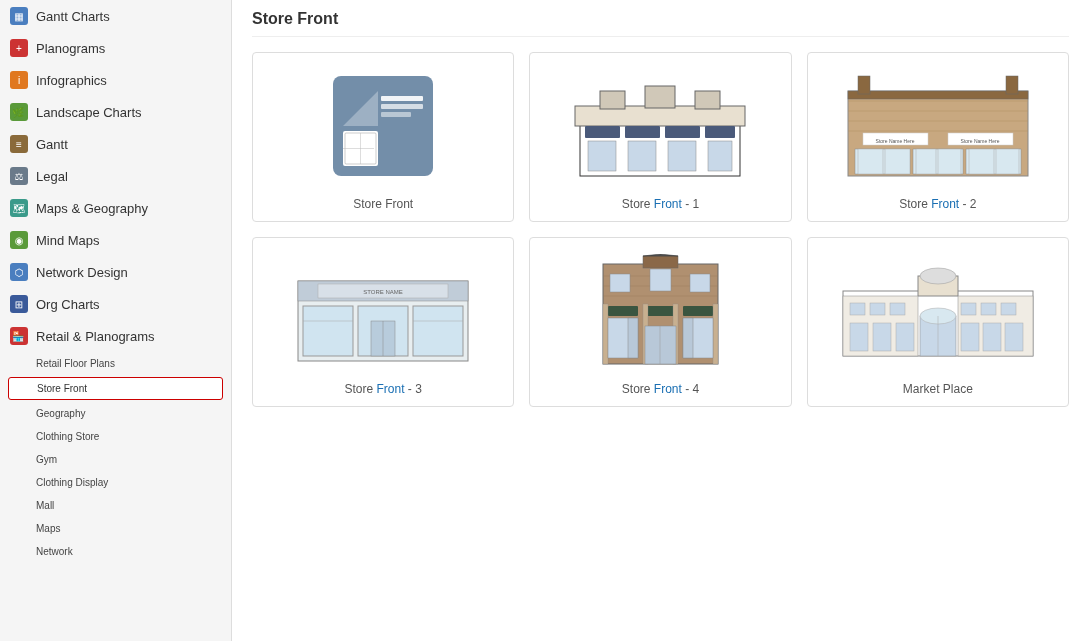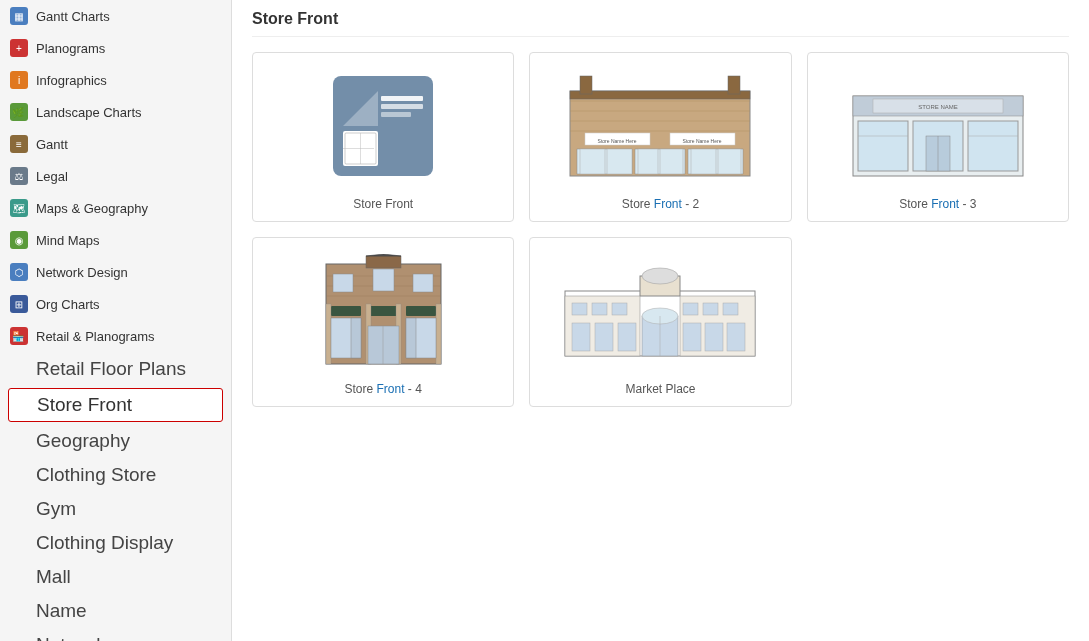--- a/index.html
+++ b/index.html
@@ -42,21 +42,21 @@
     .icon-darkblue { background: #3a5a9a; }
     .icon-brown { background: #8a6a3a; }
     .icon-gray { background: #6a7a8a; }
 
     .sidebar-subitem {
       display: flex;
       align-items: center;
       padding: 6px 10px 6px 36px;
       cursor: pointer;
       color: #444;
-      font-size: 19px;
+      font-size: 10px;
     }
     .sidebar-subitem.active {
       border: 1px solid #cc0000;
       color: #333;
       background: #fff;
       border-radius: 3px;
       margin: 2px 8px;
       padding: 5px 8px 5px 28px;
     }
 
@@ -183,21 +183,21 @@
   <div class="sidebar-subitem">
     <span>Gym</span>
   </div>
   <div class="sidebar-subitem">
     <span>Clothing Display</span>
   </div>
   <div class="sidebar-subitem">
     <span>Mall</span>
   </div>
   <div class="sidebar-subitem">
-    <span>Name</span>
+    <span>Maps</span>
   </div>
   <div class="sidebar-subitem">
     <span>Network</span>
   </div>
 
 </div>
 
 <div id="main">
 
   <div class="page-title">Store Front</div>
@@ -217,20 +217,47 @@
           <rect x="58" y="38" width="42" height="5" rx="1" fill="white" opacity="0.7"></rect>
           <rect x="58" y="46" width="30" height="5" rx="1" fill="white" opacity="0.5"></rect>
           <polygon points="20,60 55,25 55,60" fill="white" opacity="0.3"></polygon>
         </svg>
       </div>
       <div class="template-label">
         <span>Store Front</span>
       </div>
     </div>
 
+    <div class="template-card">
+      <div class="template-img">
+        <svg width="180" height="110" viewBox="0 0 180 110">
+
+          <rect x="10" y="50" width="160" height="55" fill="white" stroke="#333" stroke-width="1"></rect>
+
+          <rect x="5" y="35" width="170" height="20" fill="#e8e0d0" stroke="#666" stroke-width="1"></rect>
+
+          <rect x="30" y="20" width="25" height="18" fill="#d0c8b8" stroke="#666" stroke-width="1"></rect>
+          <rect x="75" y="15" width="30" height="22" fill="#d0c8b8" stroke="#666" stroke-width="1"></rect>
+          <rect x="125" y="20" width="25" height="18" fill="#d0c8b8" stroke="#666" stroke-width="1"></rect>
+
+          <rect x="15" y="55" width="35" height="12" fill="#4a5a7a" rx="1"></rect>
+          <rect x="55" y="55" width="35" height="12" fill="#4a5a7a" rx="1"></rect>
+          <rect x="95" y="55" width="35" height="12" fill="#4a5a7a" rx="1"></rect>
+          <rect x="135" y="55" width="30" height="12" fill="#4a5a7a" rx="1"></rect>
+
+          <rect x="18" y="70" width="28" height="30" fill="#c8d8e8" stroke="#888" stroke-width="0.5"></rect>
+          <rect x="58" y="70" width="28" height="30" fill="#c8d8e8" stroke="#888" stroke-width="0.5"></rect>
+          <rect x="98" y="70" width="28" height="30" fill="#c8d8e8" stroke="#888" stroke-width="0.5"></rect>
+          <rect x="138" y="70" width="24" height="30" fill="#c8d8e8" stroke="#888" stroke-width="0.5"></rect>
+        </svg>
+      </div>
+      <div class="template-label">
+        Store <a href="#">Front</a> - 1
+      </div>
+    </div>
 
     <div class="template-card">
       <div class="template-img">
         <svg width="190" height="110" viewBox="0 0 190 110">
 
           <rect x="5" y="20" width="180" height="85" fill="#c8a880" stroke="#888" stroke-width="1"></rect>
 
           <line x1="5" y1="30" x2="185" y2="30" stroke="#b09060" stroke-width="0.5"></line>
           <line x1="5" y1="40" x2="185" y2="40" stroke="#b09060" stroke-width="0.5"></line>
           <line x1="5" y1="50" x2="185" y2="50" stroke="#b09060" stroke-width="0.5"></line>

